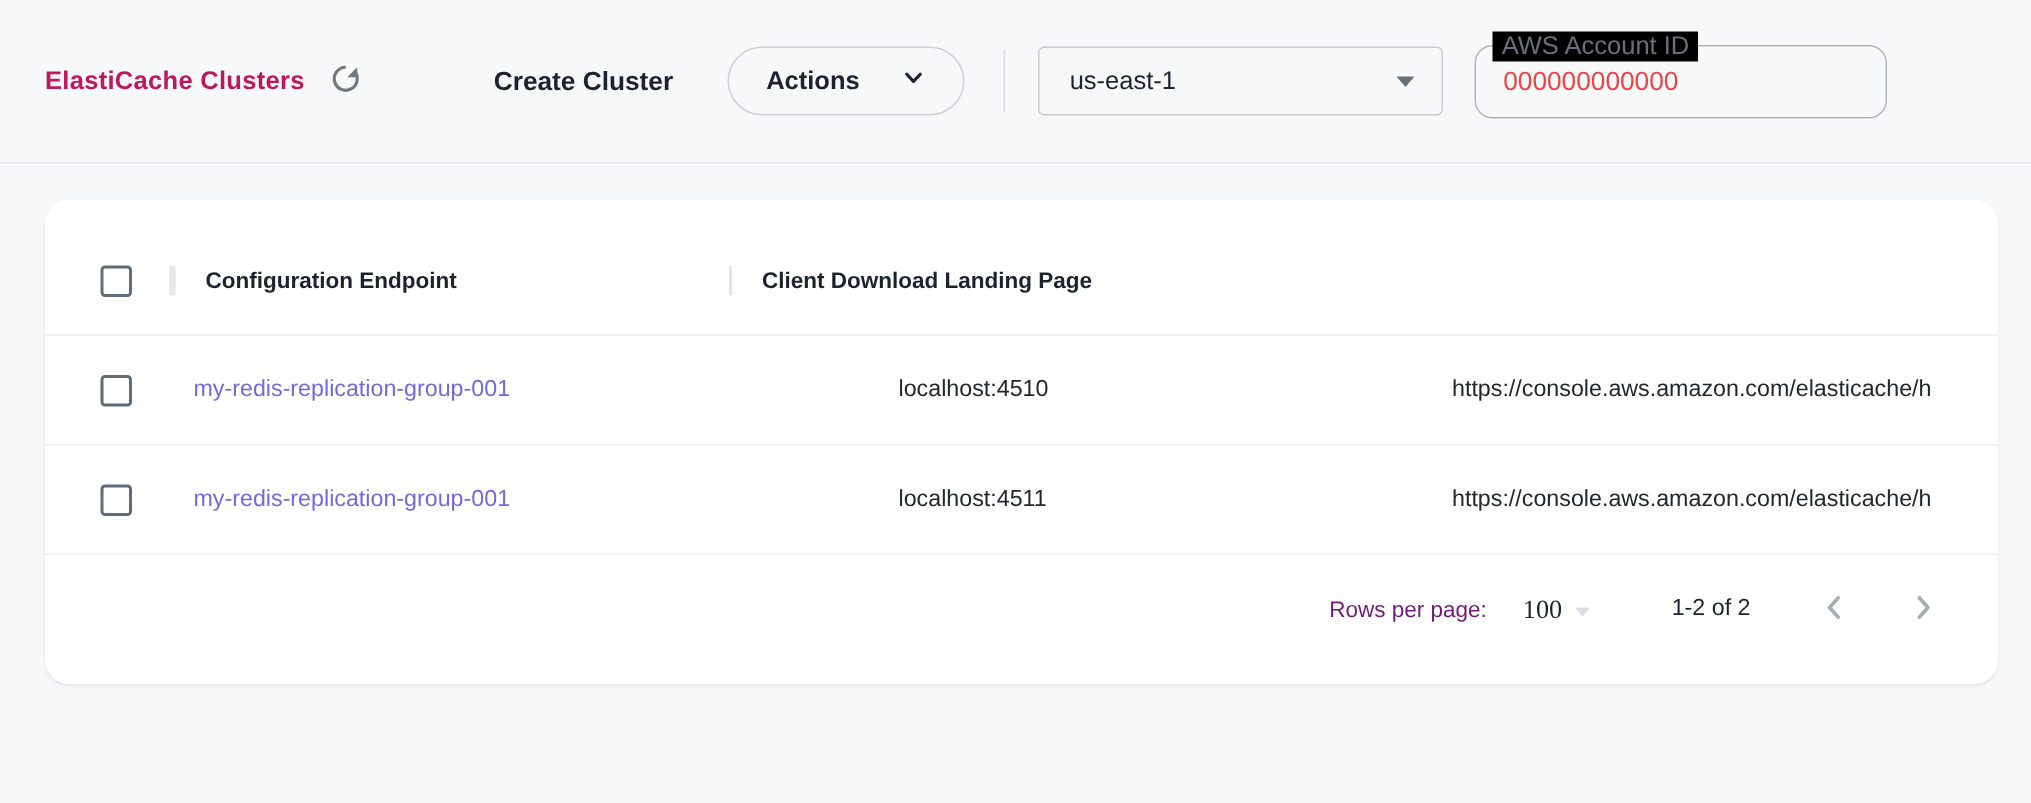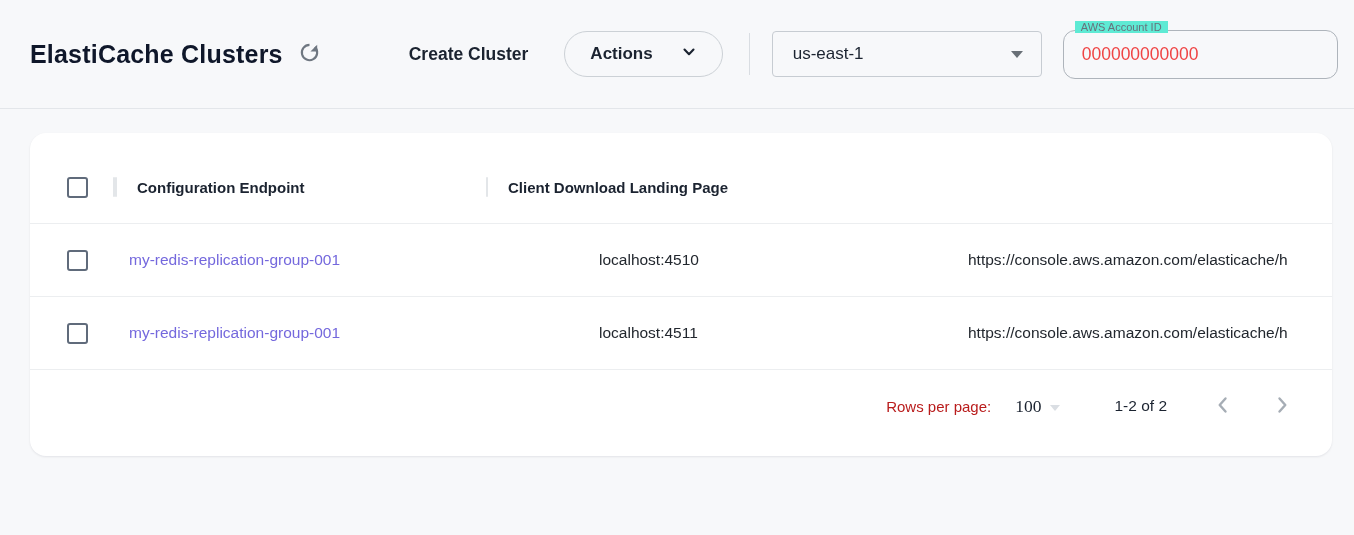--- a/index.html
+++ b/index.html
@@ -14,23 +14,23 @@
   
   .topbar {
     height: 109px;
     display: flex;
     align-items: center;
     border-bottom: 1px solid #e3e6ea;
     background: #f7f8fa;
   }
   .page-title {
     margin-left: 30px;
-    font-size: 25px;
+    font-size: 17px;
     font-weight: 700;
-    color: #0f172a;
+    color: #be185d;
     letter-spacing: 0.2px;
     white-space: nowrap;
   }
   .refresh-btn {
     margin-left: 12px;
     width: 30px; height: 30px;
     border: none; background: transparent;
     display: flex; align-items: center; justify-content: center;
     cursor: pointer; flex: none;
   }
@@ -85,22 +85,22 @@
     position: relative;
     width: 275px; height: 49px;
     border: 1px solid #aeb4bb;
     border-radius: 12px;
     display: flex; align-items: center;
   }
   .account-field .float-label {
     position: absolute;
     top: -10px; left: 11px;
     padding: 0 6px;
-    background: #5eead4;
-    font-size: 11px;
+    background: #000000;
+    font-size: 17px;
     color: #68717c;
     white-space: nowrap;
   }
   .account-field input {
     width: 100%;
     border: none; background: transparent; outline: none;
     font-family: inherit;
     font-size: 17.5px; color: #ef4444;
     padding: 0 16px 0 18px;
   }
@@ -162,21 +162,21 @@
 
   
   .grid-footer {
     height: 72px;
     display: flex;
     align-items: center;
     justify-content: flex-end;
     padding-right: 36px;
     margin-bottom: 14px;
   }
-  .rpp-label { font-size: 15px; color: #b91c1c; }
+  .rpp-label { font-size: 15px; color: #701a75; }
   .rpp-select {
     margin-left: 24px;
     display: flex; align-items: center; gap: 9px;
     cursor: pointer;
     border: none; background: transparent; font-family: Liberation Serif, serif;
   }
   .rpp-value { font-size: 17.5px; color: #1b2330; }
   .caret-down-light {
     width: 0; height: 0;
     border-left: 5.5px solid transparent;

